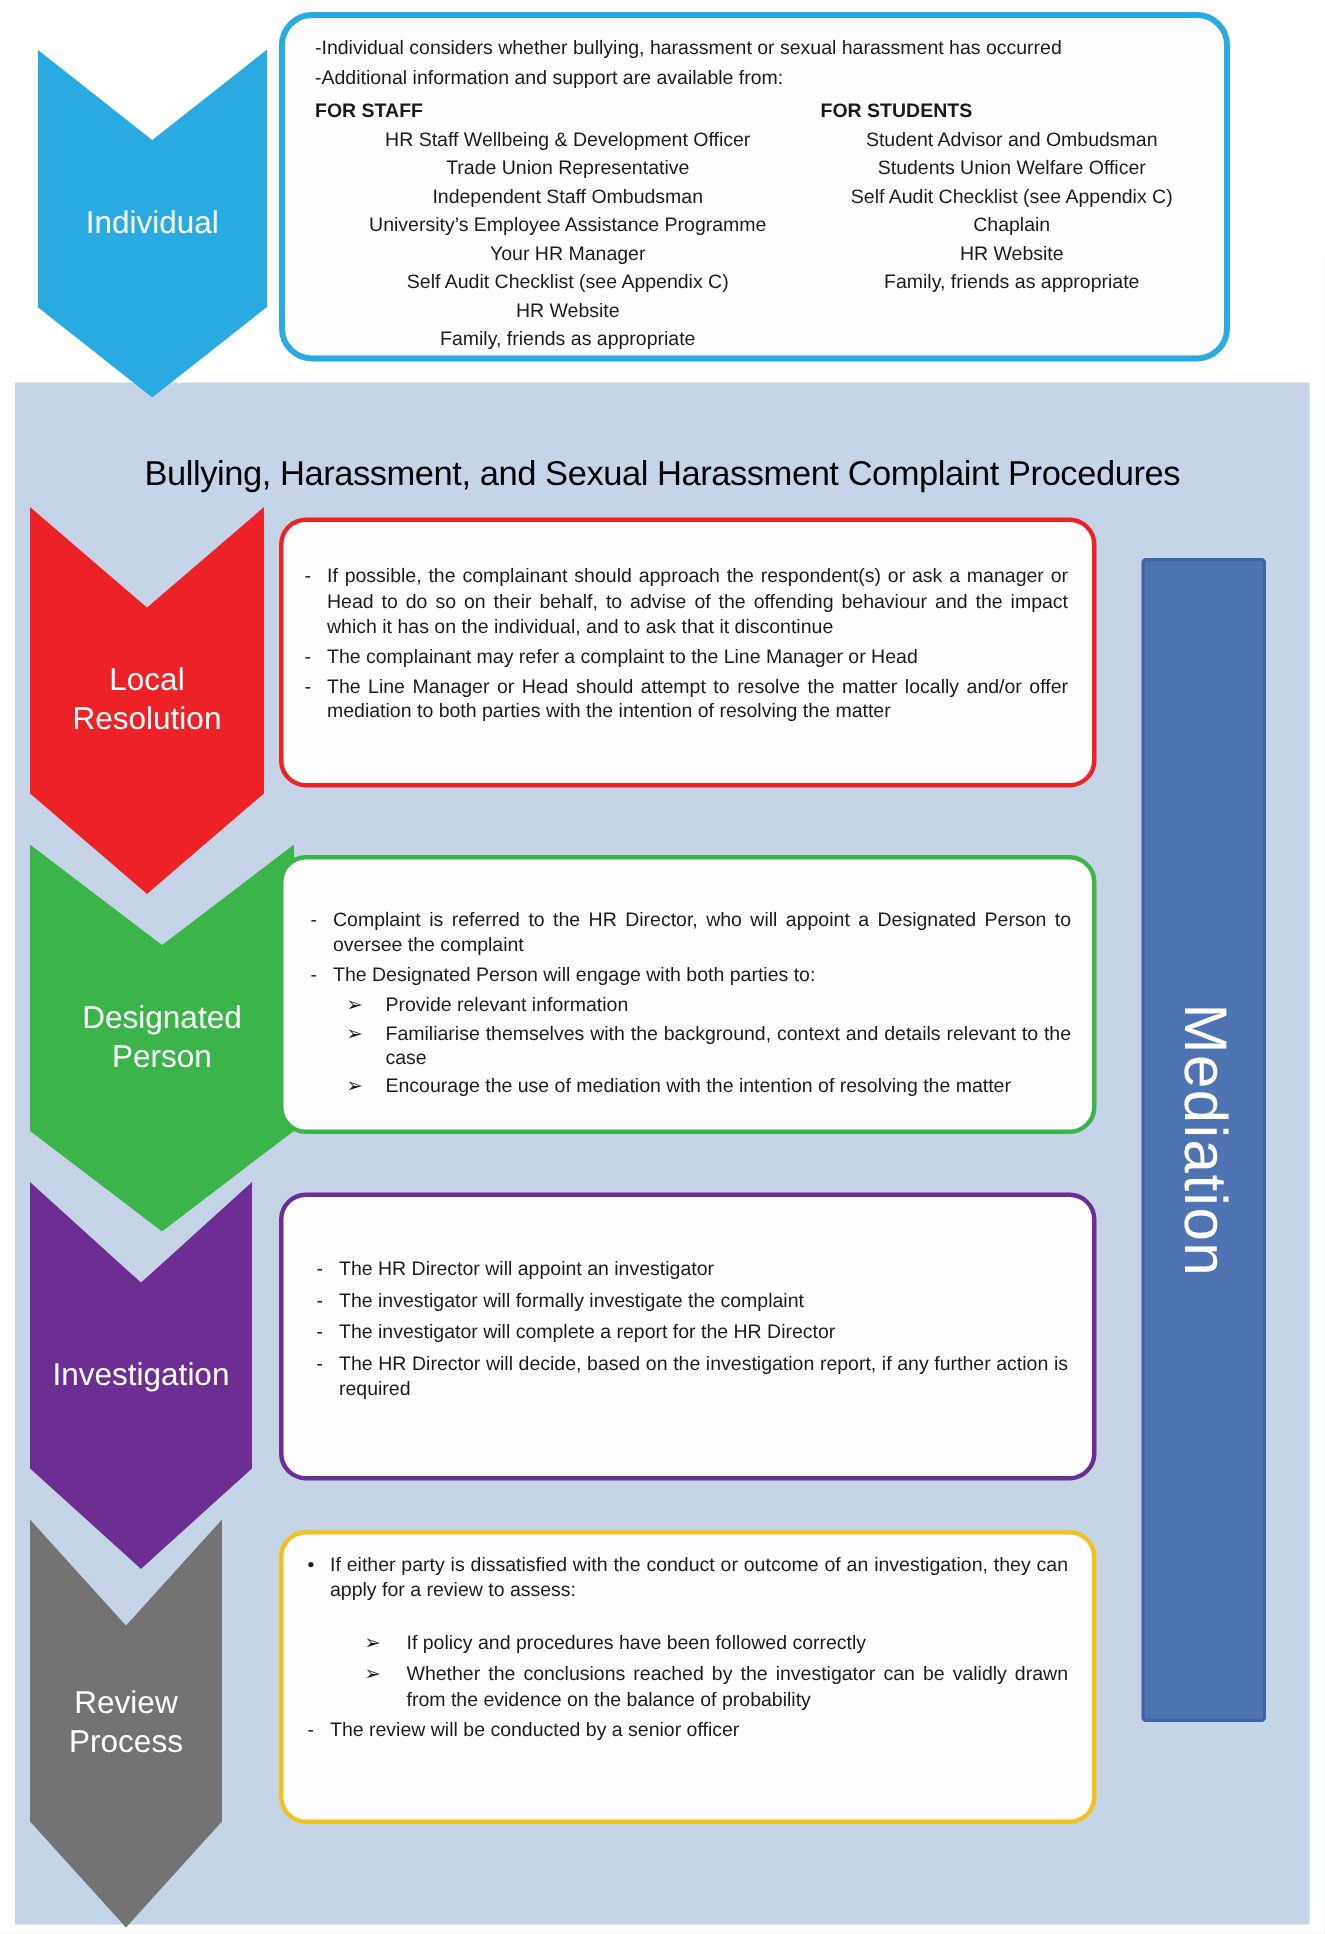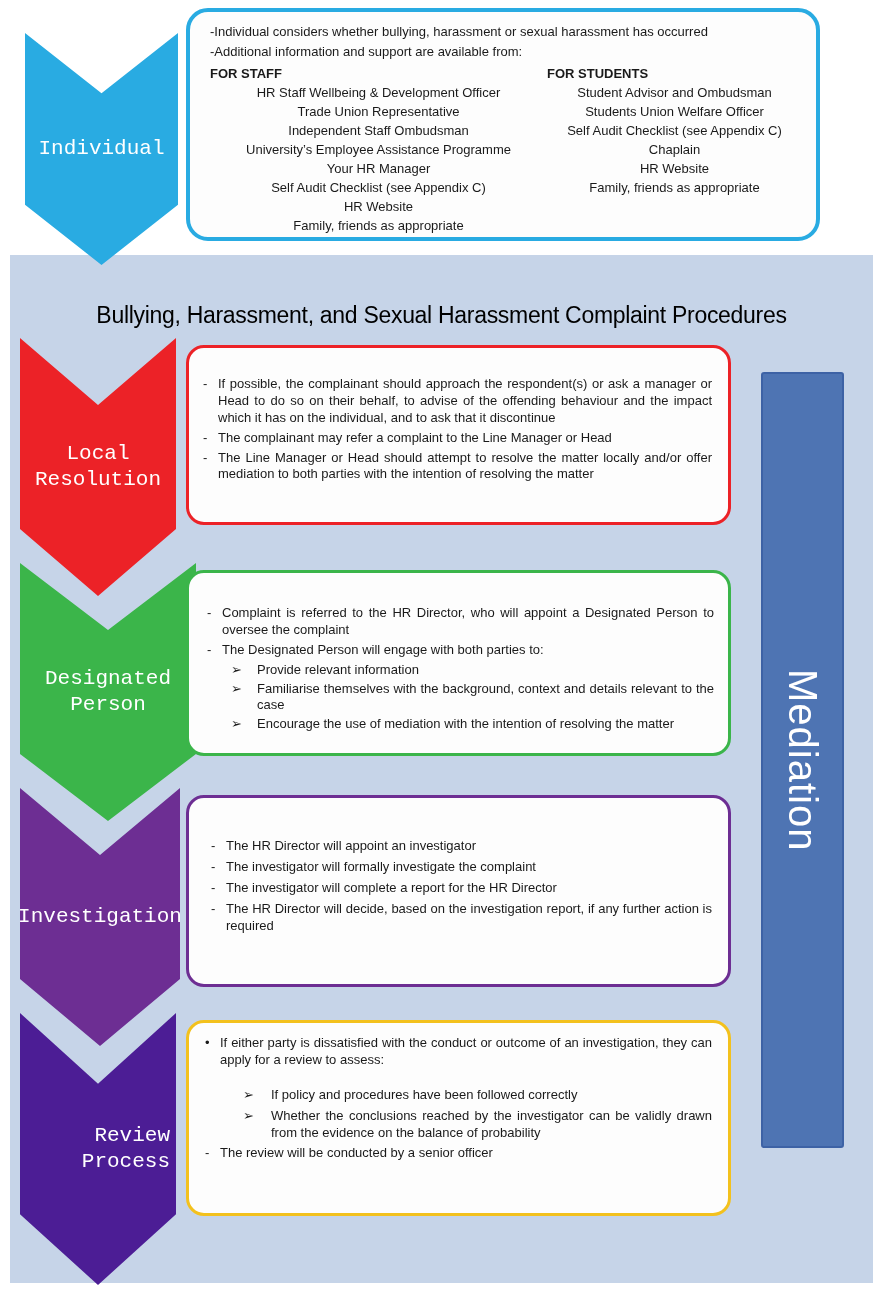--- a/index.html
+++ b/index.html
@@ -14,26 +14,26 @@
     position:absolute; left:10px; top:302px; width:863px;
     text-align:center; font-size:23px; font-weight:normal; letter-spacing:-0.3px; color:#000;
   }
 
   
   .chevron {
     position:absolute; display:flex; align-items:center; justify-content:center;
     text-align:center; color:#fff; padding:0 6px;
     clip-path: polygon(0 0, 50% 26%, 100% 0, 100% 74%, 50% 100%, 0 74%);
   }
-  .chev-label { font-size:21px; line-height:1.25; font-weight:normal;font-family:Liberation Mono, monospace; }
+  .chev-label { font-size:21px; line-height:1.25; font-weight:normal; }
   .chev-blue   { left:25px;  top:33px;   width:153px; height:232px; background:#29ABE2; }
   .chev-red    { left:20px;  top:338px;  width:156px; height:258px; background:#EC2227; }
   .chev-green  { left:20px;  top:563px;  width:176px; height:258px; background:#3BB54A; }
-  .chev-purple { left:20px;  top:788px;  width:160px; height:258px; background:#6D2E93; }
-  .chev-yellow { left:20px;  top:1013px; width:156px; height:272px; background:#4c1d95;text-align:right; }
+  .chev-purple { left:20px;  top:788px;  width:148px; height:258px; background:#6D2E93; }
+  .chev-yellow { left:20px;  top:1013px; width:128px; height:272px; background:#737373; }
 
   
   .box { position:absolute; background:#FDFDFD; font-size:13px; line-height:1.3; }
   .box-blue {
     left:186px; top:8px; width:634px; height:233px;
     border:4px solid #29ABE2; border-radius:22px; padding:12px 14px 24px 20px;
   }
   .box-red    { left:186px; top:345px;  width:545px; height:180px; border:3px solid #EC2227; border-radius:18px; padding:28px 16px 10px 14px; }
   .box-green  { left:186px; top:570px;  width:545px; height:186px; border:3px solid #3BB54A; border-radius:18px; padding:32px 14px 10px 18px; }
   .box-purple { left:186px; top:795px;  width:545px; height:192px; border:3px solid #6D2E93; border-radius:18px; padding:40px 16px 10px 22px; }

